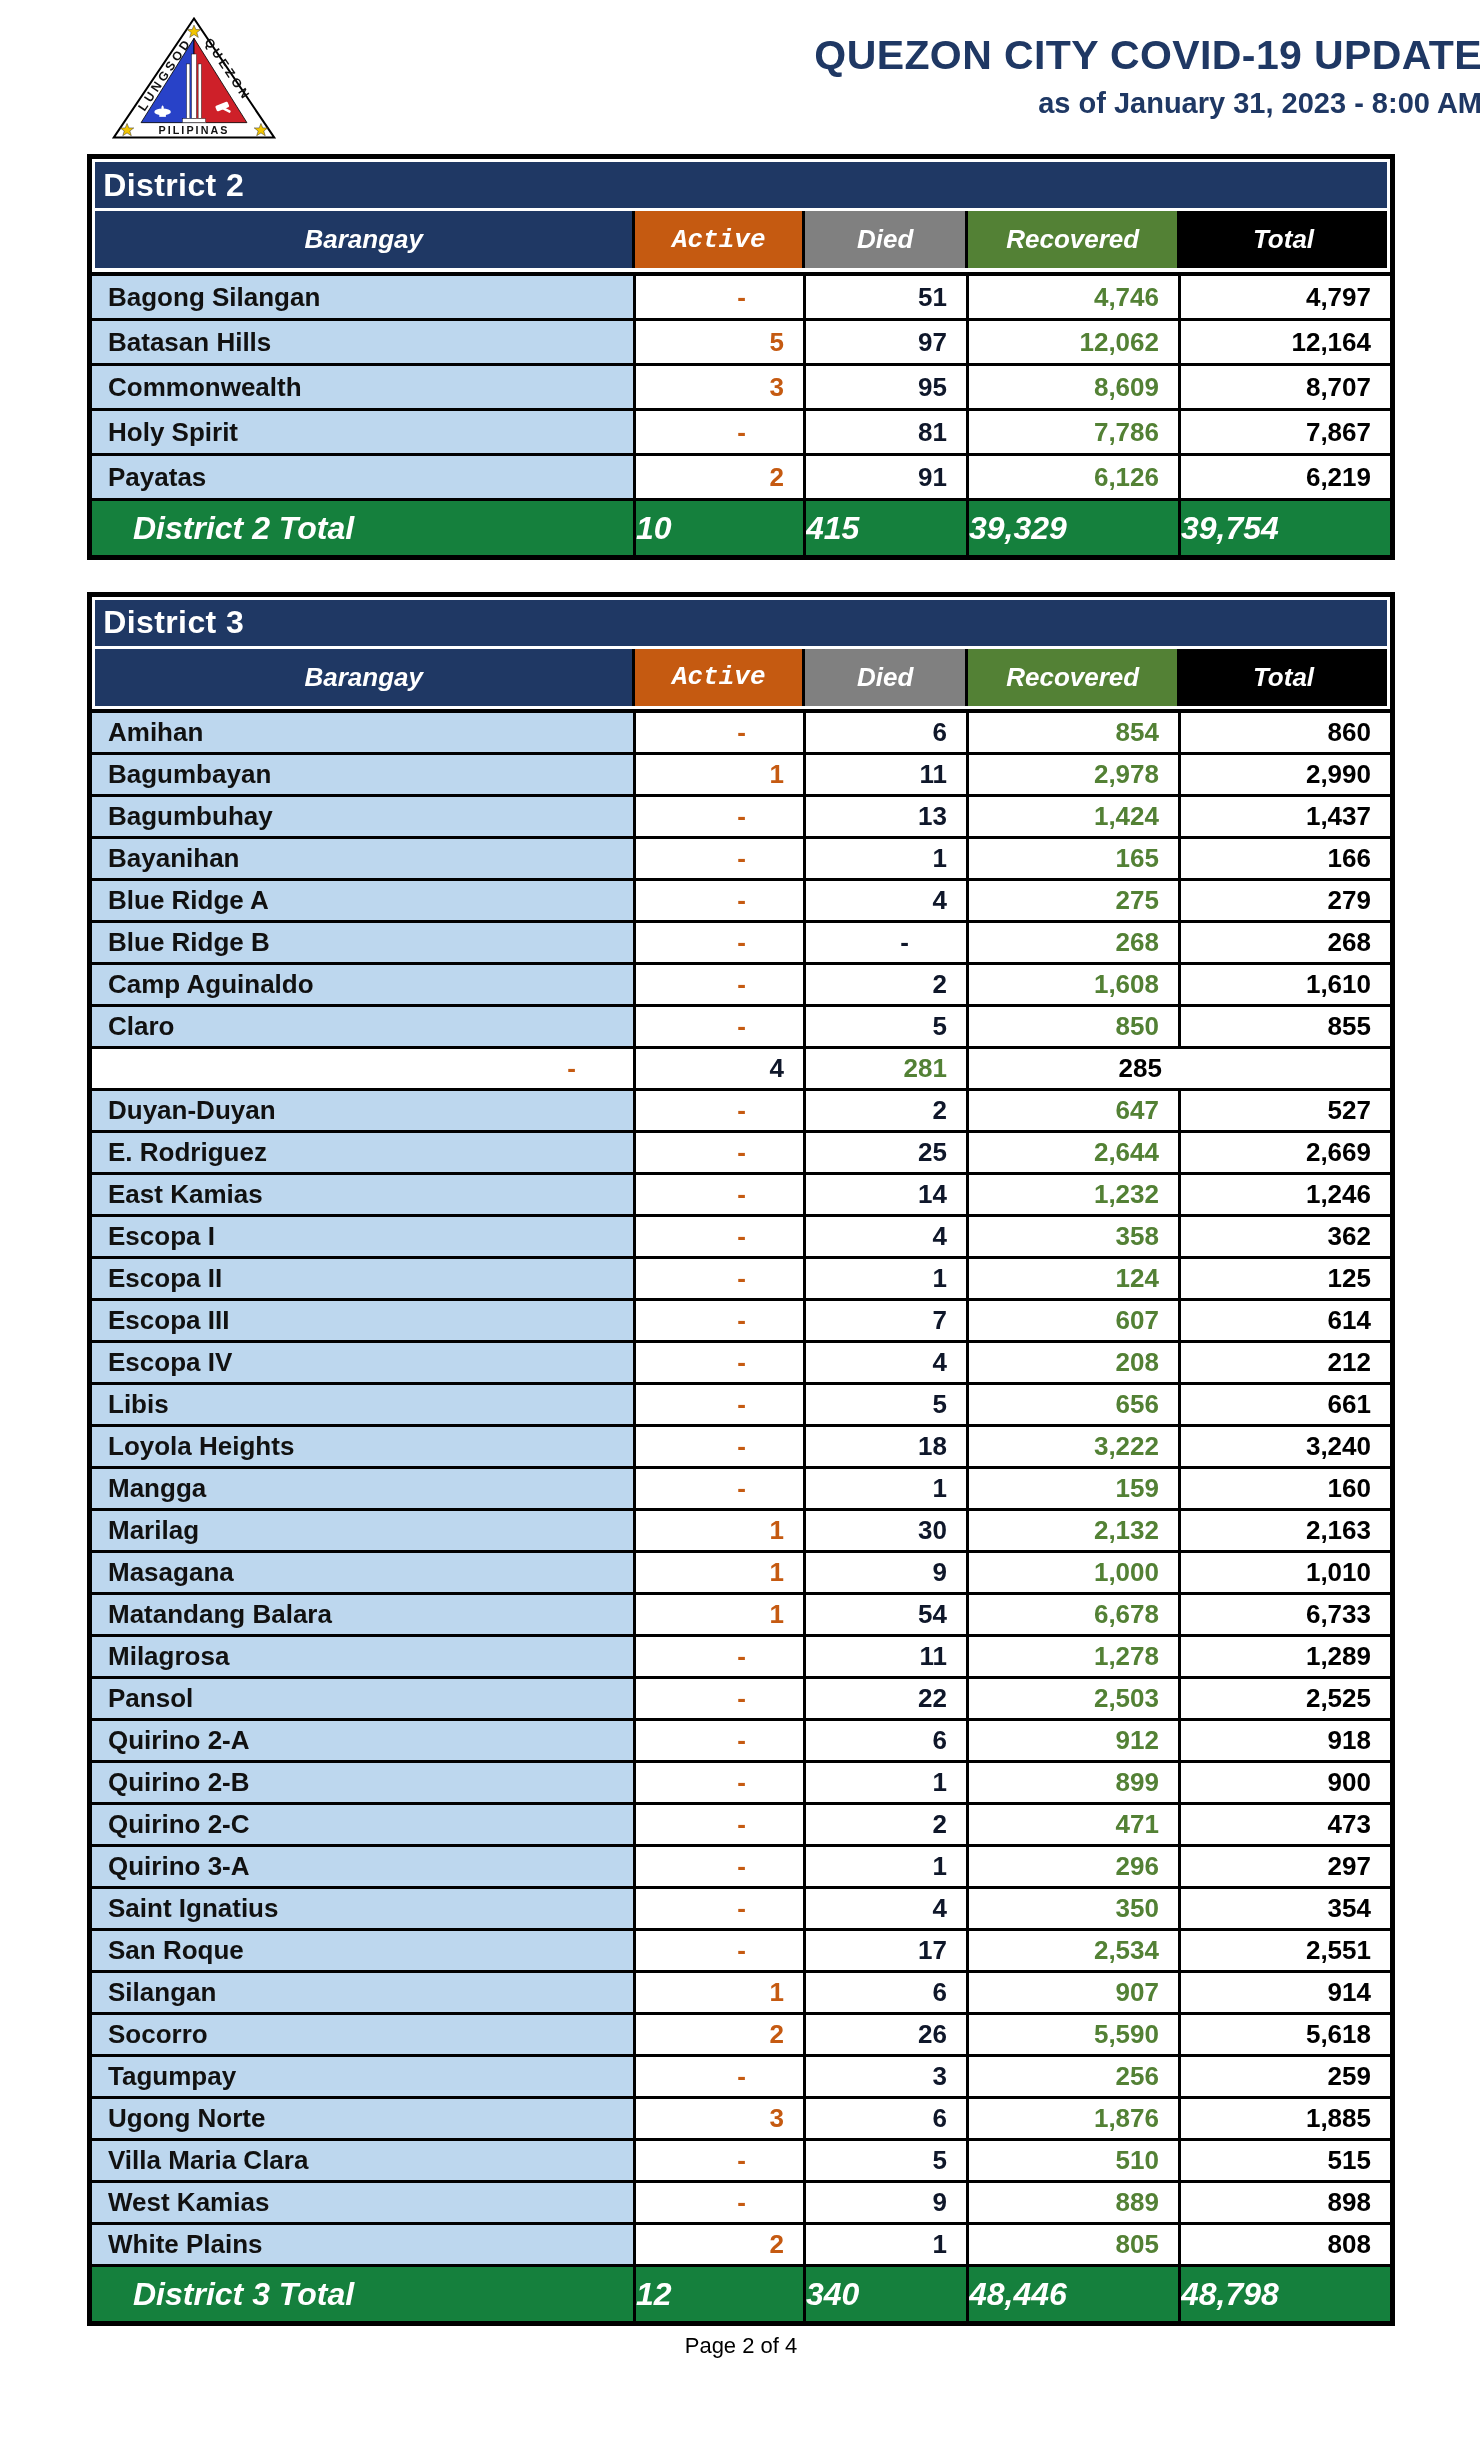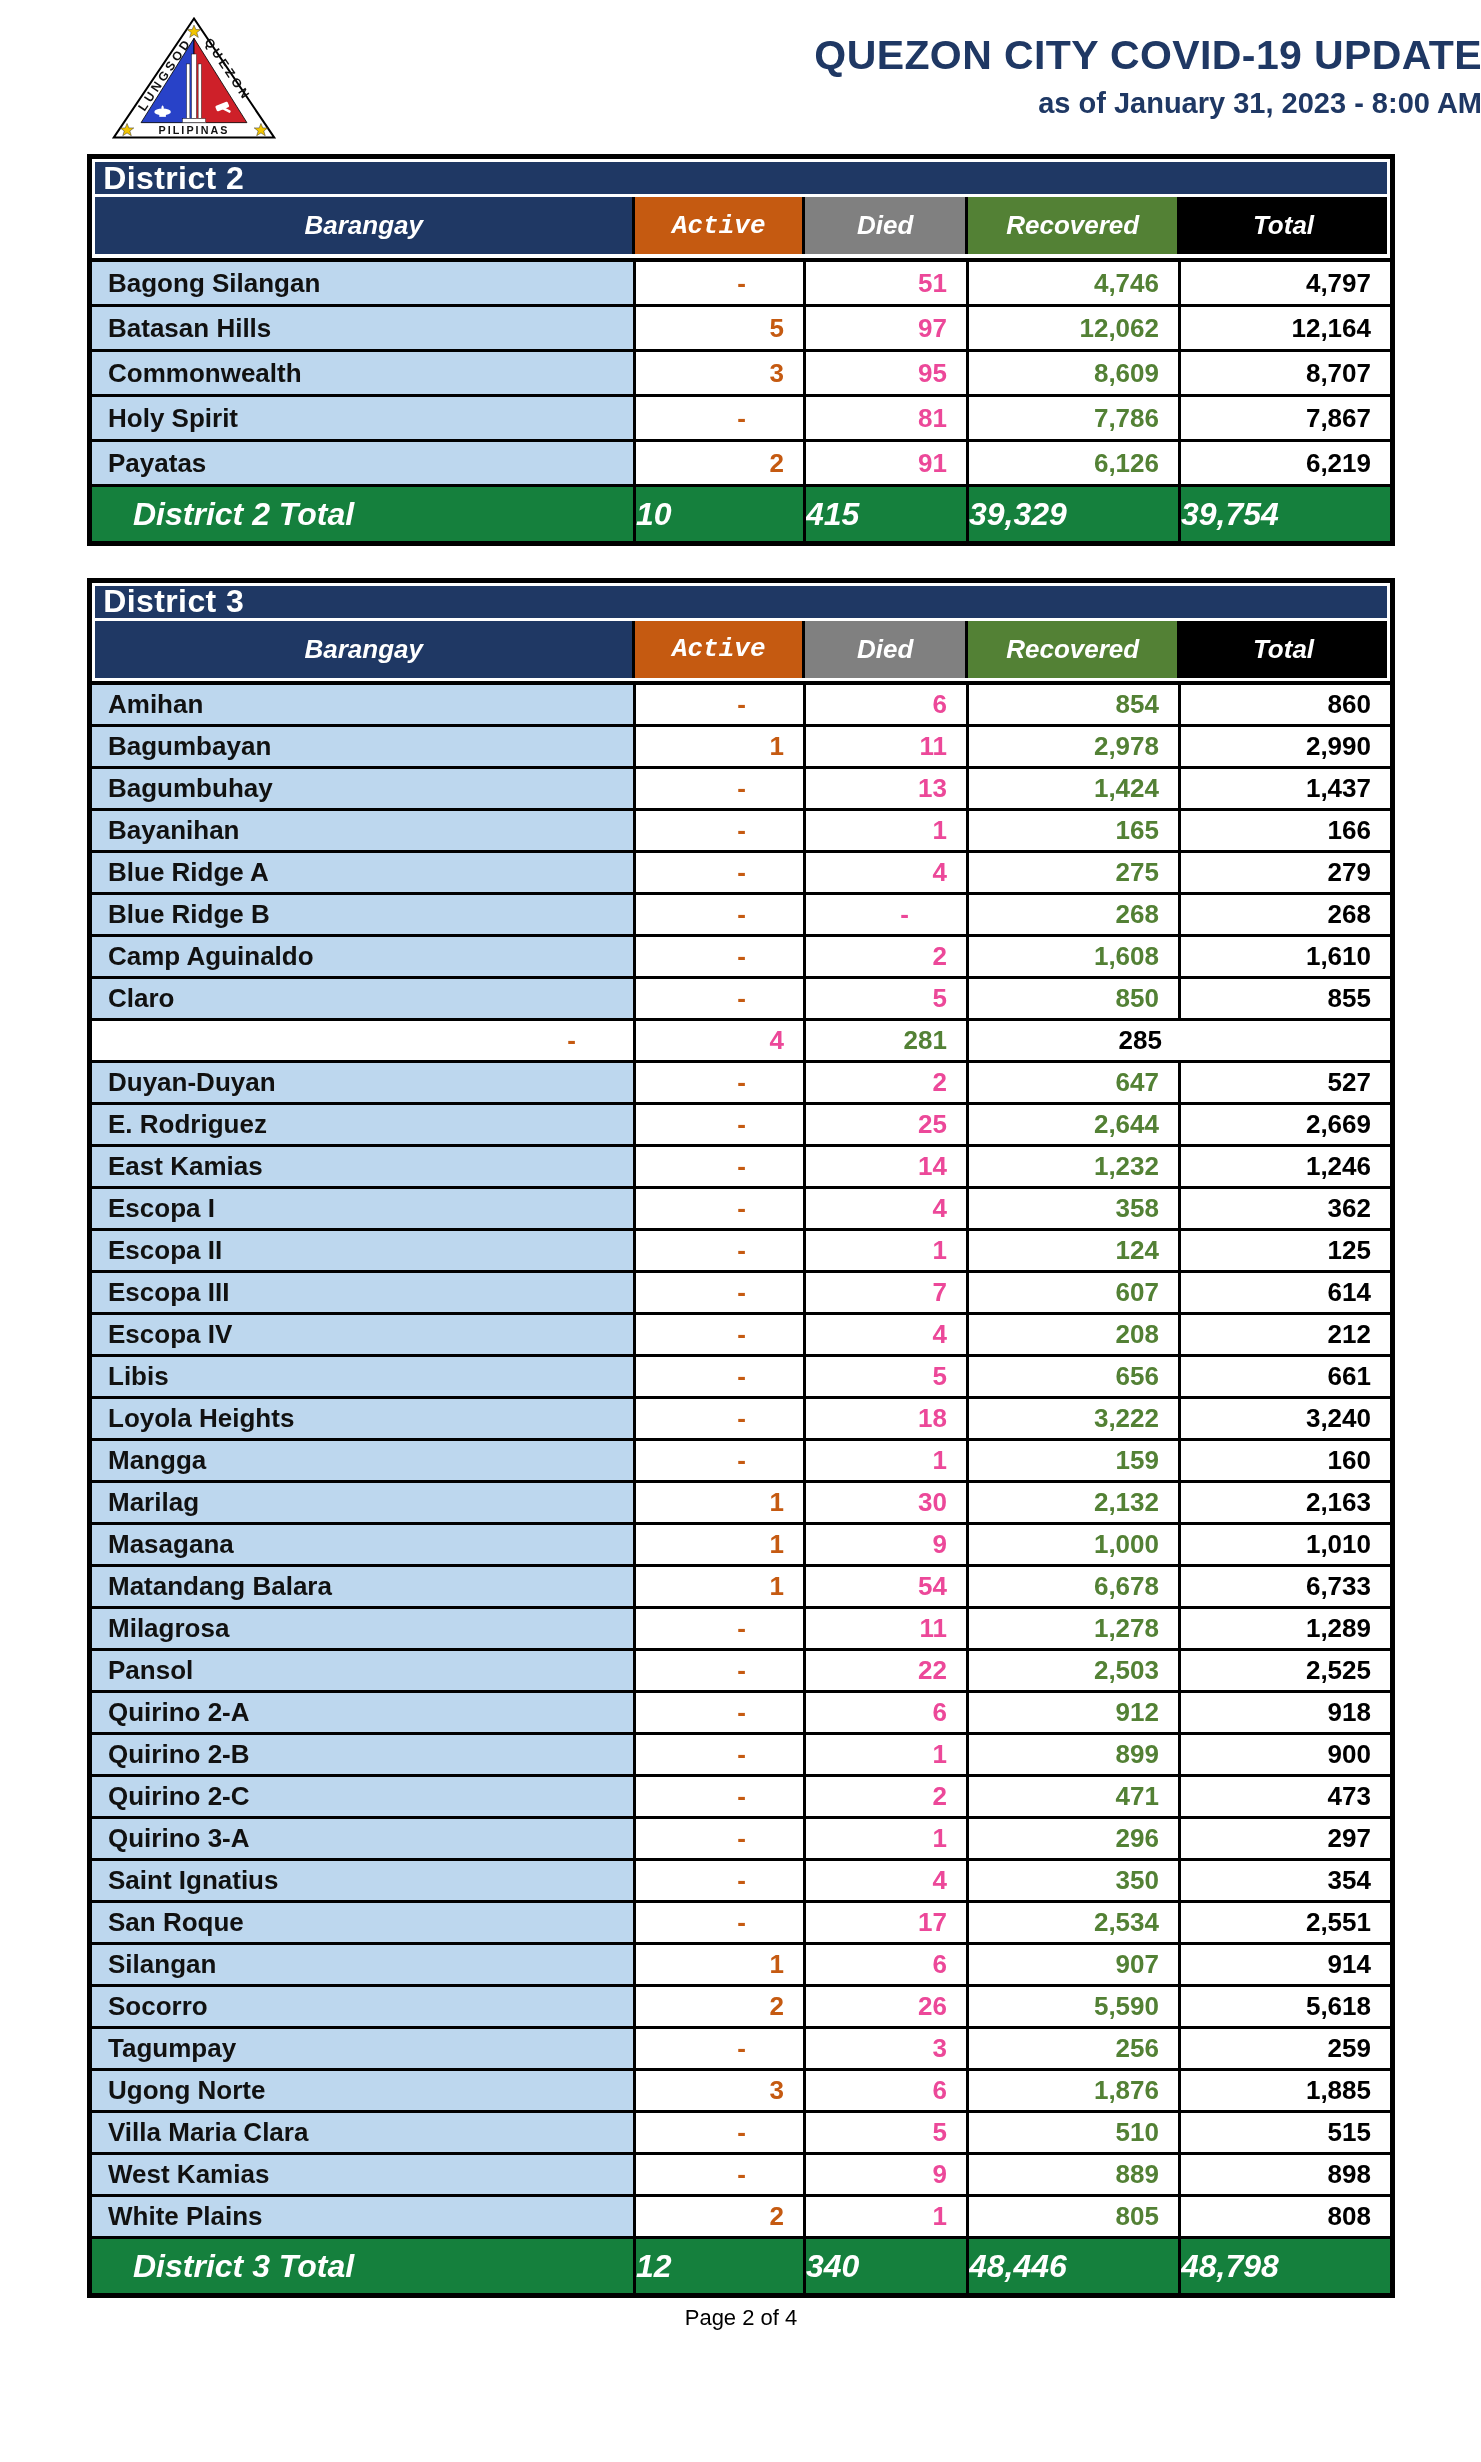--- a/index.html
+++ b/index.html
@@ -32,21 +32,21 @@
   }
   .d2 { margin-bottom:32px; }
 
   .topblock {
     background:#fff;
     padding:3.2px;
     border-bottom:4px solid #000;
   }
   .band {
     background:#1F3864;
-    height:32px;
+    height:46px;
     display:flex; align-items:center;
     padding-left:8px;
     margin-bottom:3.2px;
   }
   .band span {
     color:#fff; font-size:32px; font-weight:bold; letter-spacing:0.4px;
   }
 
   .headrow {
     display:grid;
@@ -81,21 +81,21 @@
     white-space:nowrap;
   }
   .num {
     background:#fff;
     font-weight:bold; font-size:26px;
     line-height:42px; text-align:right; padding-right:19px;
     white-space:nowrap;
   }
   .d3table .bgy, .d3table .num { line-height:39px; }
   .c-active    { color:#C55A11; }
-  .c-died      { color:#ec4899; }
+  .c-died      { color:#0f172a; }
   .c-recovered { color:#538135; }
   .c-total     { color:#000; }
   .num.dash { padding-right:57px; }
 
   
   .totalrow { border-bottom:none; }
   .totalrow .cell {
     background:#15803d; color:#fff;
     font-style:italic; font-weight:bold; font-size:32px;
     line-height:54px;

